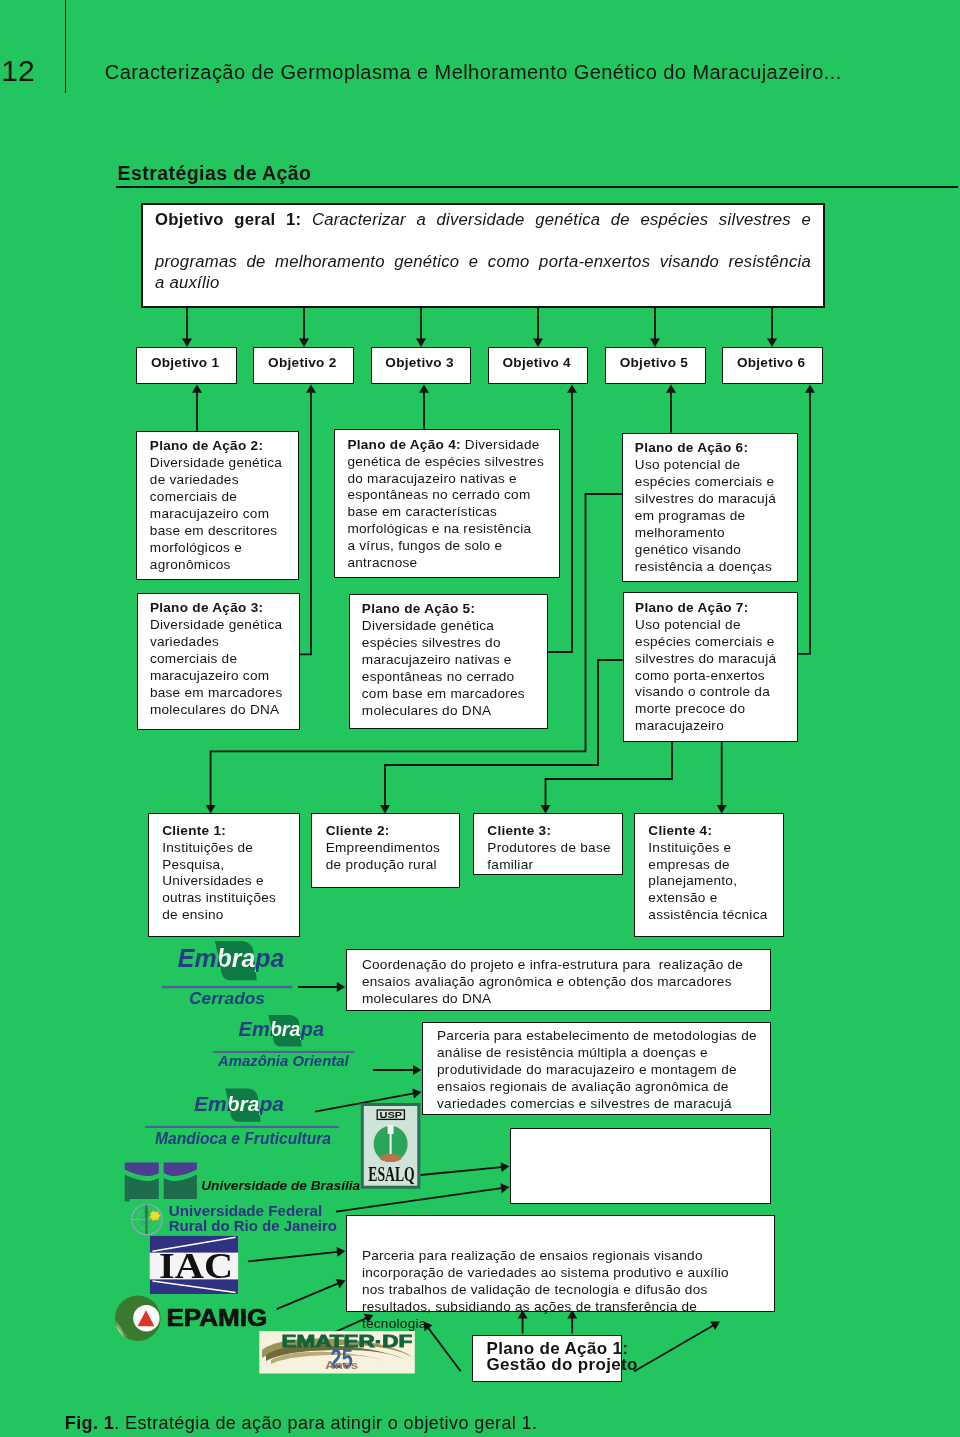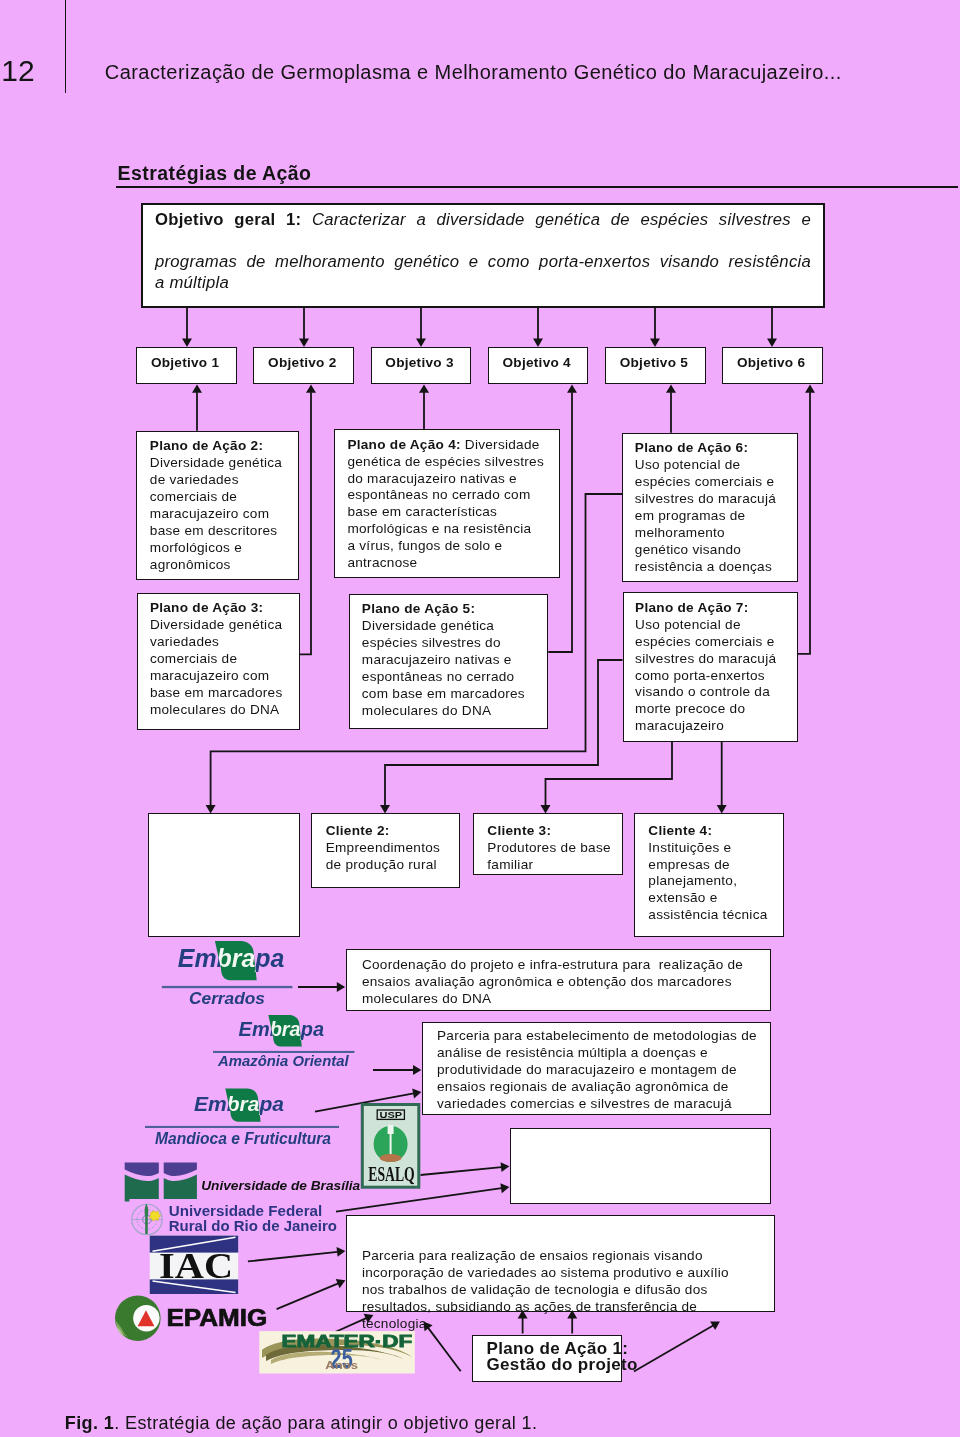--- a/index.html
+++ b/index.html
@@ -1,19 +1,19 @@
 <!DOCTYPE html>
 <html><head>
 <meta charset="utf-8">
 <title>Estratégias de Ação</title>
 <style>
   html,body{margin:0;padding:0;background:#ffffff;}
   body{width:960px;height:1437px;overflow:hidden;
        font-family:"Liberation Sans",sans-serif;color:#141414;}
-  #page{position:relative;width:960px;height:1437px;background:#f0abfc;overflow:hidden;}
+  #page{position:relative;width:960px;height:1437px;background:#22c55e;overflow:hidden;}
   .abs{position:absolute;}
   .box{position:absolute;box-sizing:border-box;border:1.8px solid #141414;background:#fff;}
   .tx{position:absolute;white-space:pre;letter-spacing:.02em;font-size:13.6px;line-height:16.95px;}
   .tx .ttl{font-weight:bold;}
   svg.layer{position:absolute;left:0;top:0;width:960px;height:1437px;pointer-events:none;}
   
   #pagenum{left:1.2px;top:54px;font-size:30px;line-height:34px;letter-spacing:.005em;}
   #headrule{left:65.2px;top:0;width:1.3px;height:93px;background:#141414;}
   #headtitle{left:104.8px;top:58px;font-size:20px;line-height:28px;letter-spacing:.022em;white-space:nowrap;}
   #secheading{left:117.6px;top:162.4px;font-size:19.5px;line-height:22px;font-weight:bold;letter-spacing:.022em;}
@@ -34,21 +34,21 @@
 
 <div id="page">
 <div class="abs" id="pagenum">12</div>
 <div class="abs" id="headrule"></div>
 <div class="abs" id="headtitle">Caracterização de Germoplasma e Melhoramento Genético do Maracujazeiro...</div>
 <div class="abs" id="secheading">Estratégias de Ação</div>
 <div class="abs" id="secrule"></div>
 <div class="box" id="objgeral"></div>
 <div class="ogl" style="top:210.30px"><b>Objetivo geral 1:</b> <span>Caracterizar a diversidade genética de espécies silvestres e</span></div>
 <div class="ogl" style="top:251.80px">programas de melhoramento genético e como porta-enxertos visando resistência</div>
-<div class="ogl last" style="top:272.55px">a múltipla</div>
+<div class="ogl last" style="top:272.55px">a auxílio</div>
 <div class="box obj" style="left:136.2px"></div>
 <div class="abs objlb" style="left:150.9px">Objetivo 1</div>
 <div class="box obj" style="left:253.4px"></div>
 <div class="abs objlb" style="left:268.1px">Objetivo 2</div>
 <div class="box obj" style="left:370.6px"></div>
 <div class="abs objlb" style="left:385.3px">Objetivo 3</div>
 <div class="box obj" style="left:487.8px"></div>
 <div class="abs objlb" style="left:502.5px">Objetivo 4</div>
 <div class="box obj" style="left:605.0px"></div>
 <div class="abs objlb" style="left:619.7px">Objetivo 5</div>
@@ -100,20 +100,26 @@
 <div class="box" style="left:622.5px;top:592.3px;width:175.5px;height:149.7px"></div>
 <div class="tx" style="left:635.10px;top:599.70px;width:160.7px"><span class="ttl">Plano de Ação 7:</span>
 <span>Uso potencial de
 espécies comerciais e
 silvestres do maracujá
 como porta-enxertos
 visando o controle da
 morte precoce do
 maracujazeiro</span></div>
 <div class="box" style="left:147.9px;top:813.4px;width:152.4px;height:123.2px"></div>
+<div class="tx" style="left:162.20px;top:822.60px;width:135.9px"><span class="ttl">Cliente 1:</span>
+<span>Instituições de
+Pesquisa,
+Universidades e
+outras instituições
+de ensino</span></div>
 <div class="box" style="left:311.4px;top:813.4px;width:149.1px;height:74.4px"></div>
 <div class="tx" style="left:325.70px;top:822.60px;width:132.6px"><span class="ttl">Cliente 2:</span>
 <span>Empreendimentos
 de produção rural</span></div>
 <div class="box" style="left:473.0px;top:813.4px;width:150.0px;height:62.0px"></div>
 <div class="tx" style="left:487.30px;top:822.60px;width:133.5px"><span class="ttl">Cliente 3:</span>
 <span>Produtores de base
 familiar</span></div>
 <div class="box" style="left:634.0px;top:813.4px;width:150.0px;height:123.2px"></div>
 <div class="tx" style="left:648.30px;top:822.60px;width:133.5px"><span class="ttl">Cliente 4:</span>

